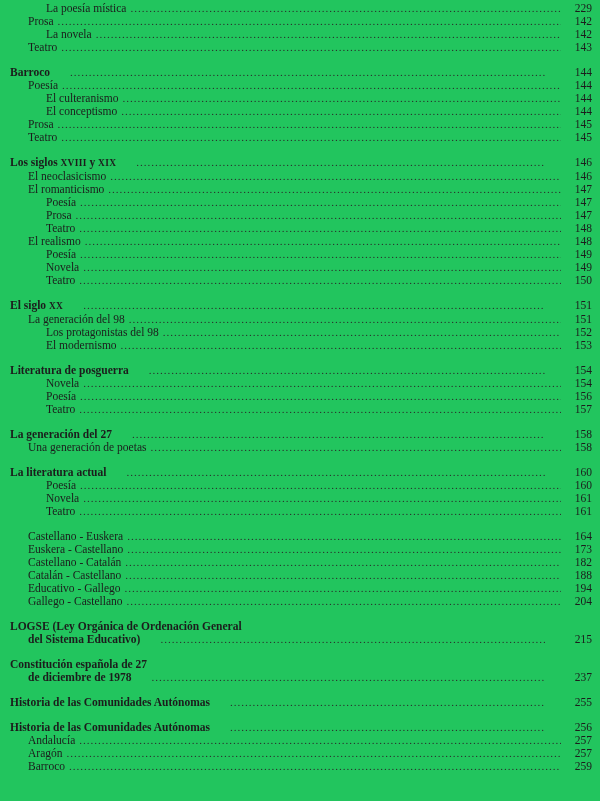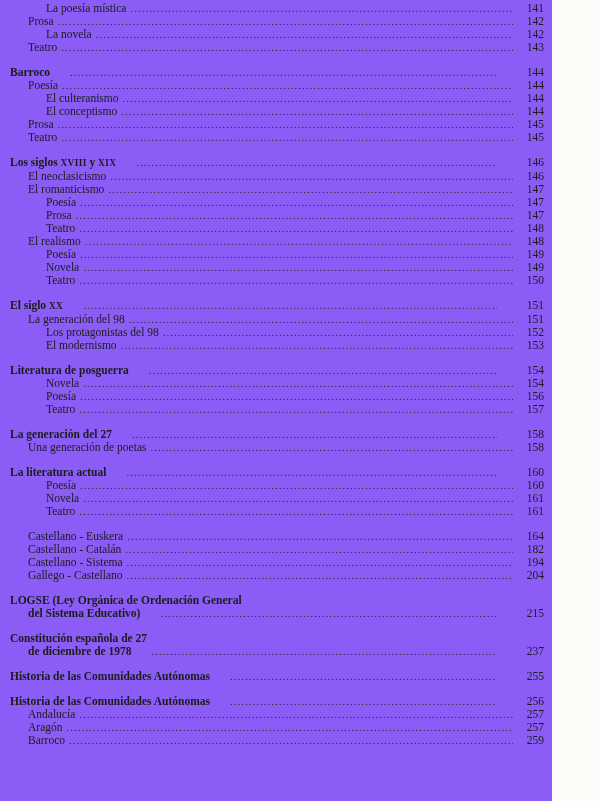--- a/index.html
+++ b/index.html
@@ -2,24 +2,24 @@
 <html><head>
 <meta charset="utf-8">
 <style>
   html, body {
     margin: 0;
     padding: 0;
     background: #fbfbf8;
   }
   .page {
     position: relative;
-    width: 552px;
+    width: 600px;
     height: 801px;
     box-sizing: border-box;
-    background: #8b5cf6;
+    background: #22c55e;
     padding: 2px 8px 0 10px;
     font-family: "Liberation Serif", "DejaVu Serif", serif;
     font-size: 11.5px;
     color: #1c1c1c;
     overflow: hidden;
   }
   .toc-section { margin-bottom: 12px; }
   .toc-section:last-child { margin-bottom: 0; }
   .toc-row {
     display: flex;
@@ -54,21 +54,21 @@
 </style>
 </head>
 <body>
 
 <div class="page">
   <div>
       <div class="toc-section">
         <div class="toc-row level2">
           <span class="toc-label">La poesía mística</span>
           <span class="leader"></span>
-          <span class="toc-page">141</span>
+          <span class="toc-page">229</span>
         </div>
         <div class="toc-row level1">
           <span class="toc-label">Prosa</span>
           <span class="leader"></span>
           <span class="toc-page">142</span>
         </div>
         <div class="toc-row level2">
           <span class="toc-label">La novela</span>
           <span class="leader"></span>
           <span class="toc-page">142</span>
@@ -241,26 +241,36 @@
           <span class="toc-page">161</span>
         </div>
       </div>
       <div class="toc-section">
         <div class="toc-row level1">
           <span class="toc-label">Castellano - Euskera</span>
           <span class="leader"></span>
           <span class="toc-page">164</span>
         </div>
         <div class="toc-row level1">
+          <span class="toc-label">Euskera - Castellano</span>
+          <span class="leader"></span>
+          <span class="toc-page">173</span>
+        </div>
+        <div class="toc-row level1">
           <span class="toc-label">Castellano - Catalán</span>
           <span class="leader"></span>
           <span class="toc-page">182</span>
         </div>
         <div class="toc-row level1">
-          <span class="toc-label">Castellano - Sistema</span>
+          <span class="toc-label">Catalán - Castellano</span>
+          <span class="leader"></span>
+          <span class="toc-page">188</span>
+        </div>
+        <div class="toc-row level1">
+          <span class="toc-label">Educativo - Gallego</span>
           <span class="leader"></span>
           <span class="toc-page">194</span>
         </div>
         <div class="toc-row level1">
           <span class="toc-label">Gallego - Castellano</span>
           <span class="leader"></span>
           <span class="toc-page">204</span>
         </div>
       </div>
       <div class="toc-section">

